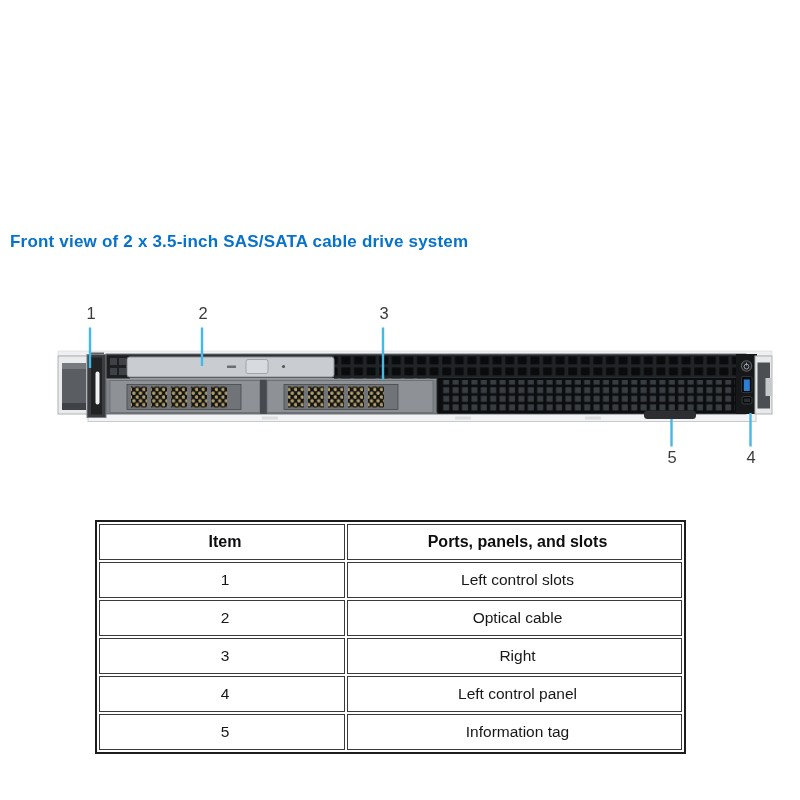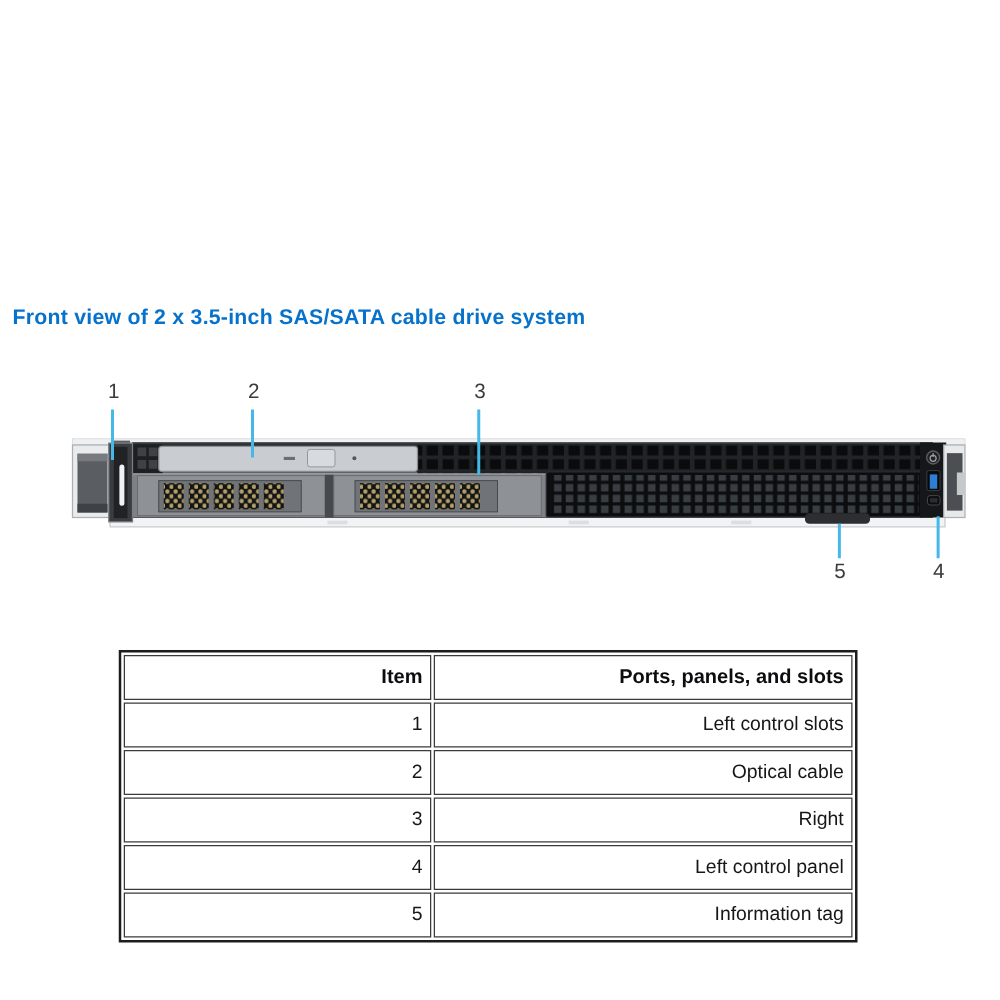--- a/index.html
+++ b/index.html
@@ -3,21 +3,21 @@
 <meta charset="utf-8">
 <style>
   html, body { margin: 0; padding: 0; background: #ffffff; }
   body {
     width: 800px; height: 800px;
     font-family: "Liberation Sans", sans-serif;
   }
   .page { position: relative; width: 800px; height: 800px; background: #ffffff; overflow: hidden; }
 
   .heading {
-    position: absolute; left: 10px; top: 244px; margin: 0;
+    position: absolute; left: 10px; top: 232px; margin: 0;
     font-size: 17px; font-weight: bold; color: #0672cb;
     letter-spacing: 0.2px; white-space: nowrap;
   }
 
   .figure { position: absolute; left: 0; top: 300px; width: 800px; height: 175px; }
   .figure svg { position: absolute; left: 0; top: 0; }
 
   .callout {
     position: absolute; transform: translateX(-50%);
     font-size: 16.5px; color: #3b3b3d; line-height: 1;
@@ -30,21 +30,21 @@
 
   table.data-table {
     position: absolute; left: 95px; top: 520px; width: 591px;
     border-collapse: separate; border-spacing: 2px;
     border: 2px solid #1d1d1f; background: #ffffff;
     table-layout: fixed;
   }
   .data-table th, .data-table td {
     border: 1px solid #3a3a3c;
     height: 34px; padding: 0 6px 0 12px;
-    vertical-align: middle; text-align: right;
+    vertical-align: middle; text-align: center;
     font-size: 15.5px; color: #17171a; font-weight: normal;
     overflow: hidden; white-space: nowrap;
   }
   .data-table th { font-weight: bold; font-size: 16px; color: #0d0d10; }
   .data-table .col-item { width: 226px; }
 </style>
 </head>
 <body>
 
 <div class="page">

